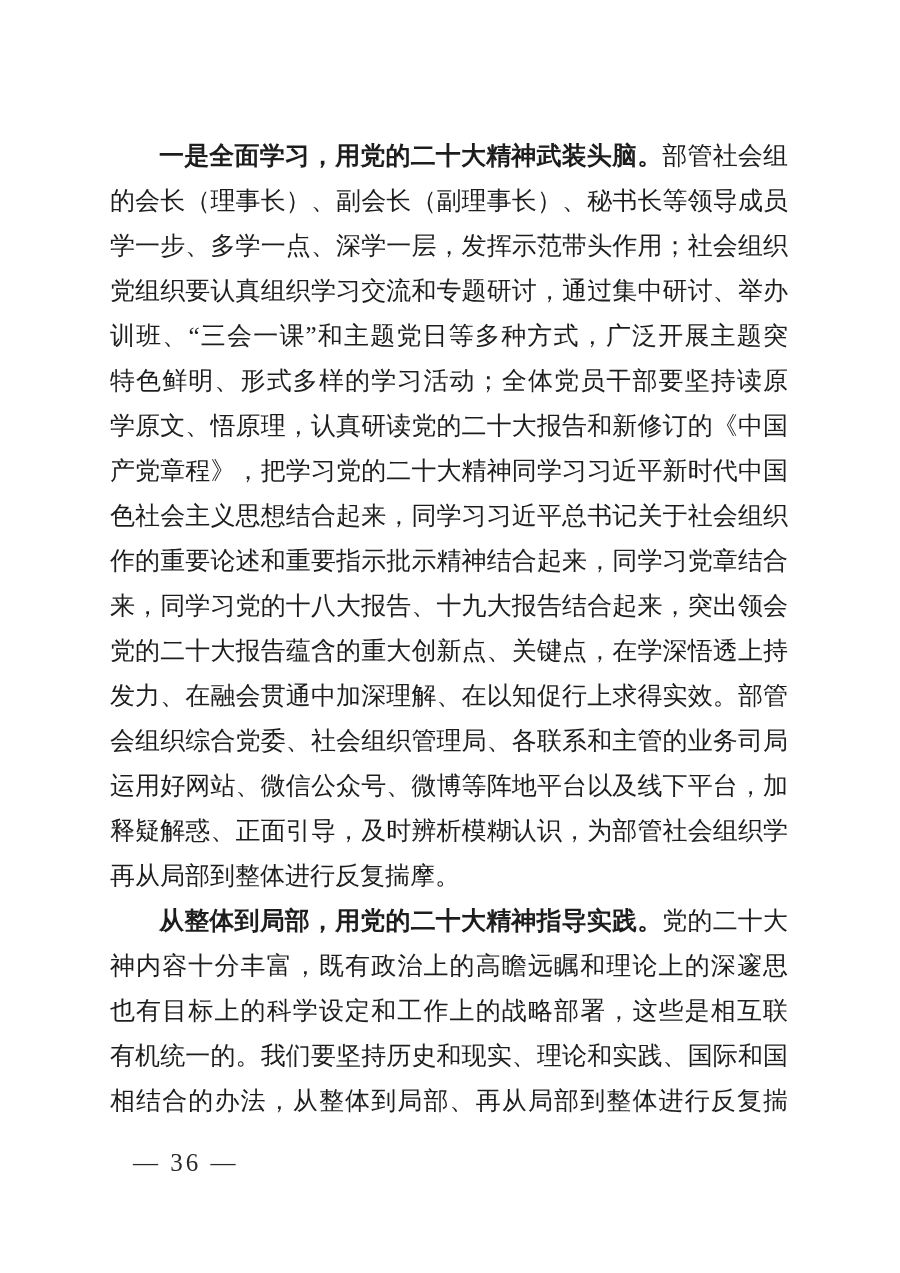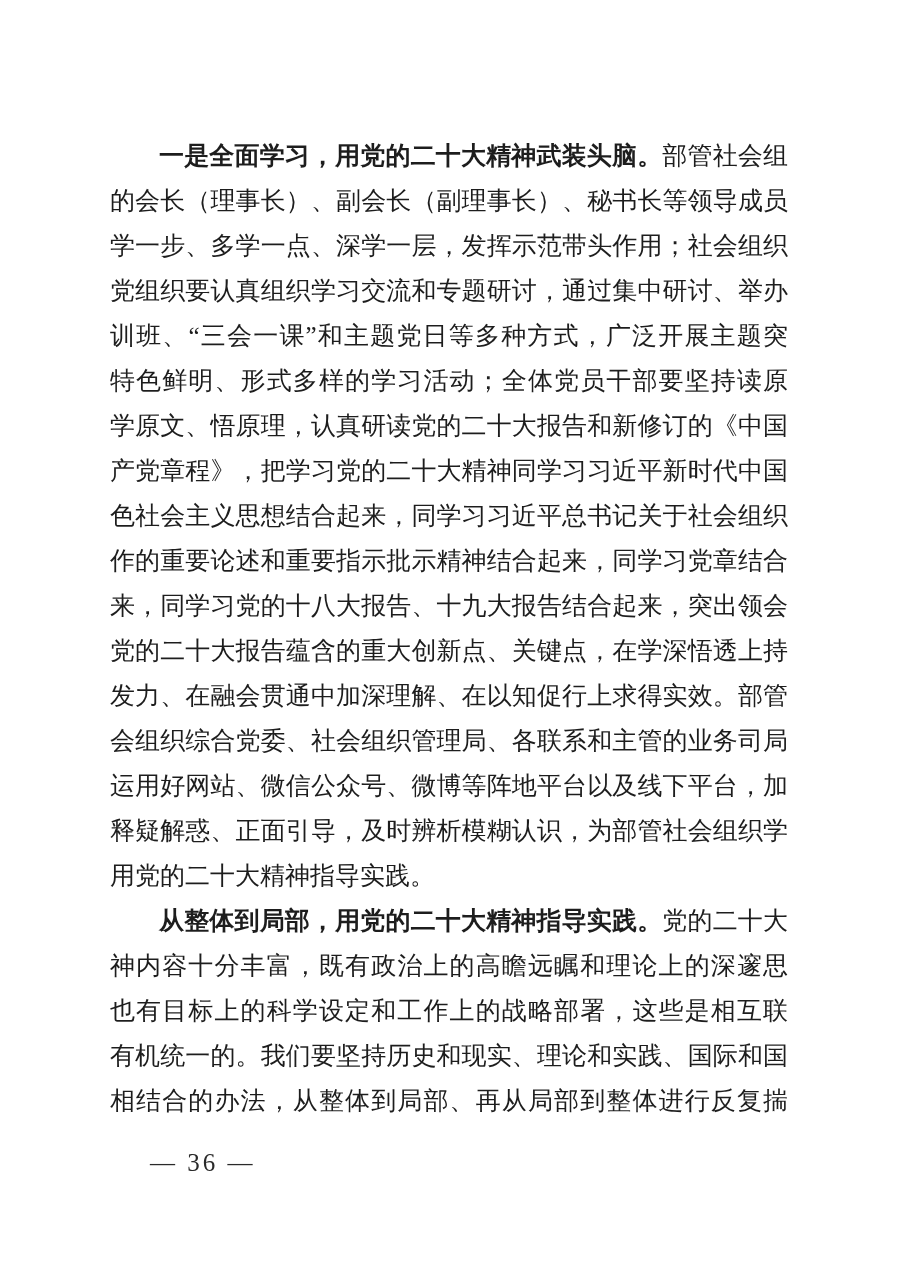--- a/index.html
+++ b/index.html
@@ -50,21 +50,21 @@
   }
   .seg {
     font-weight: 400;
     margin-top: 33px;
   }
   .seg.bold {
     font-weight: 700;
   }
   .page-number {
     position: absolute;
-    left: 150px;
+    left: 133px;
     top: 1147px;
     font-size: 25px;
     line-height: 32px;
     color: #2a2a2a;
     letter-spacing: 3px;
     text-align: left;
   }
 </style>
 </head>
 <body>
@@ -81,21 +81,21 @@
         <div class="text-line"><span class="seg">学原文、悟原理，认真研读党的二十大报告和新修订的《中国共</span></div>
         <div class="text-line"><span class="seg">产党章程》，把学习党的二十大精神同学习习近平新时代中国特</span></div>
         <div class="text-line"><span class="seg">色社会主义思想结合起来，同学习习近平总书记关于社会组织工</span></div>
         <div class="text-line"><span class="seg">作的重要论述和重要指示批示精神结合起来，同学习党章结合起</span></div>
         <div class="text-line"><span class="seg">来，同学习党的十八大报告、十九大报告结合起来，突出领会好</span></div>
         <div class="text-line"><span class="seg">党的二十大报告蕴含的重大创新点、关键点，在学深悟透上持续</span></div>
         <div class="text-line"><span class="seg">发力、在融会贯通中加深理解、在以知促行上求得实效。部管社</span></div>
         <div class="text-line"><span class="seg">会组织综合党委、社会组织管理局、各联系和主管的业务司局要</span></div>
         <div class="text-line"><span class="seg">运用好网站、微信公众号、微博等阵地平台以及线下平台，加强</span></div>
         <div class="text-line"><span class="seg">释疑解惑、正面引导，及时辨析模糊认识，为部管社会组织学习</span></div>
-        <div class="text-line no-fill"><span class="seg">用党的二十大精神指导实践。</span></div>
+        <div class="text-line no-fill"><span class="seg">再从局部到整体进行反复揣摩。</span></div>
       </div>
       <div class="paragraph">
         <div class="text-line indent"><span class="seg bold">从整体到局部，用党的二十大精神指导实践。</span><span class="seg">党的二十大精</span></div>
         <div class="text-line"><span class="seg">神内容十分丰富，既有政治上的高瞻远瞩和理论上的深邃思考，</span></div>
         <div class="text-line"><span class="seg">也有目标上的科学设定和工作上的战略部署，这些是相互联系、</span></div>
         <div class="text-line"><span class="seg">有机统一的。我们要坚持历史和现实、理论和实践、国际和国内</span></div>
         <div class="text-line"><span class="seg">相结合的办法，从整体到局部、再从局部到整体进行反复揣摩，</span></div>
       </div>
     </div>
   <div class="page-number">— 36 —</div>

